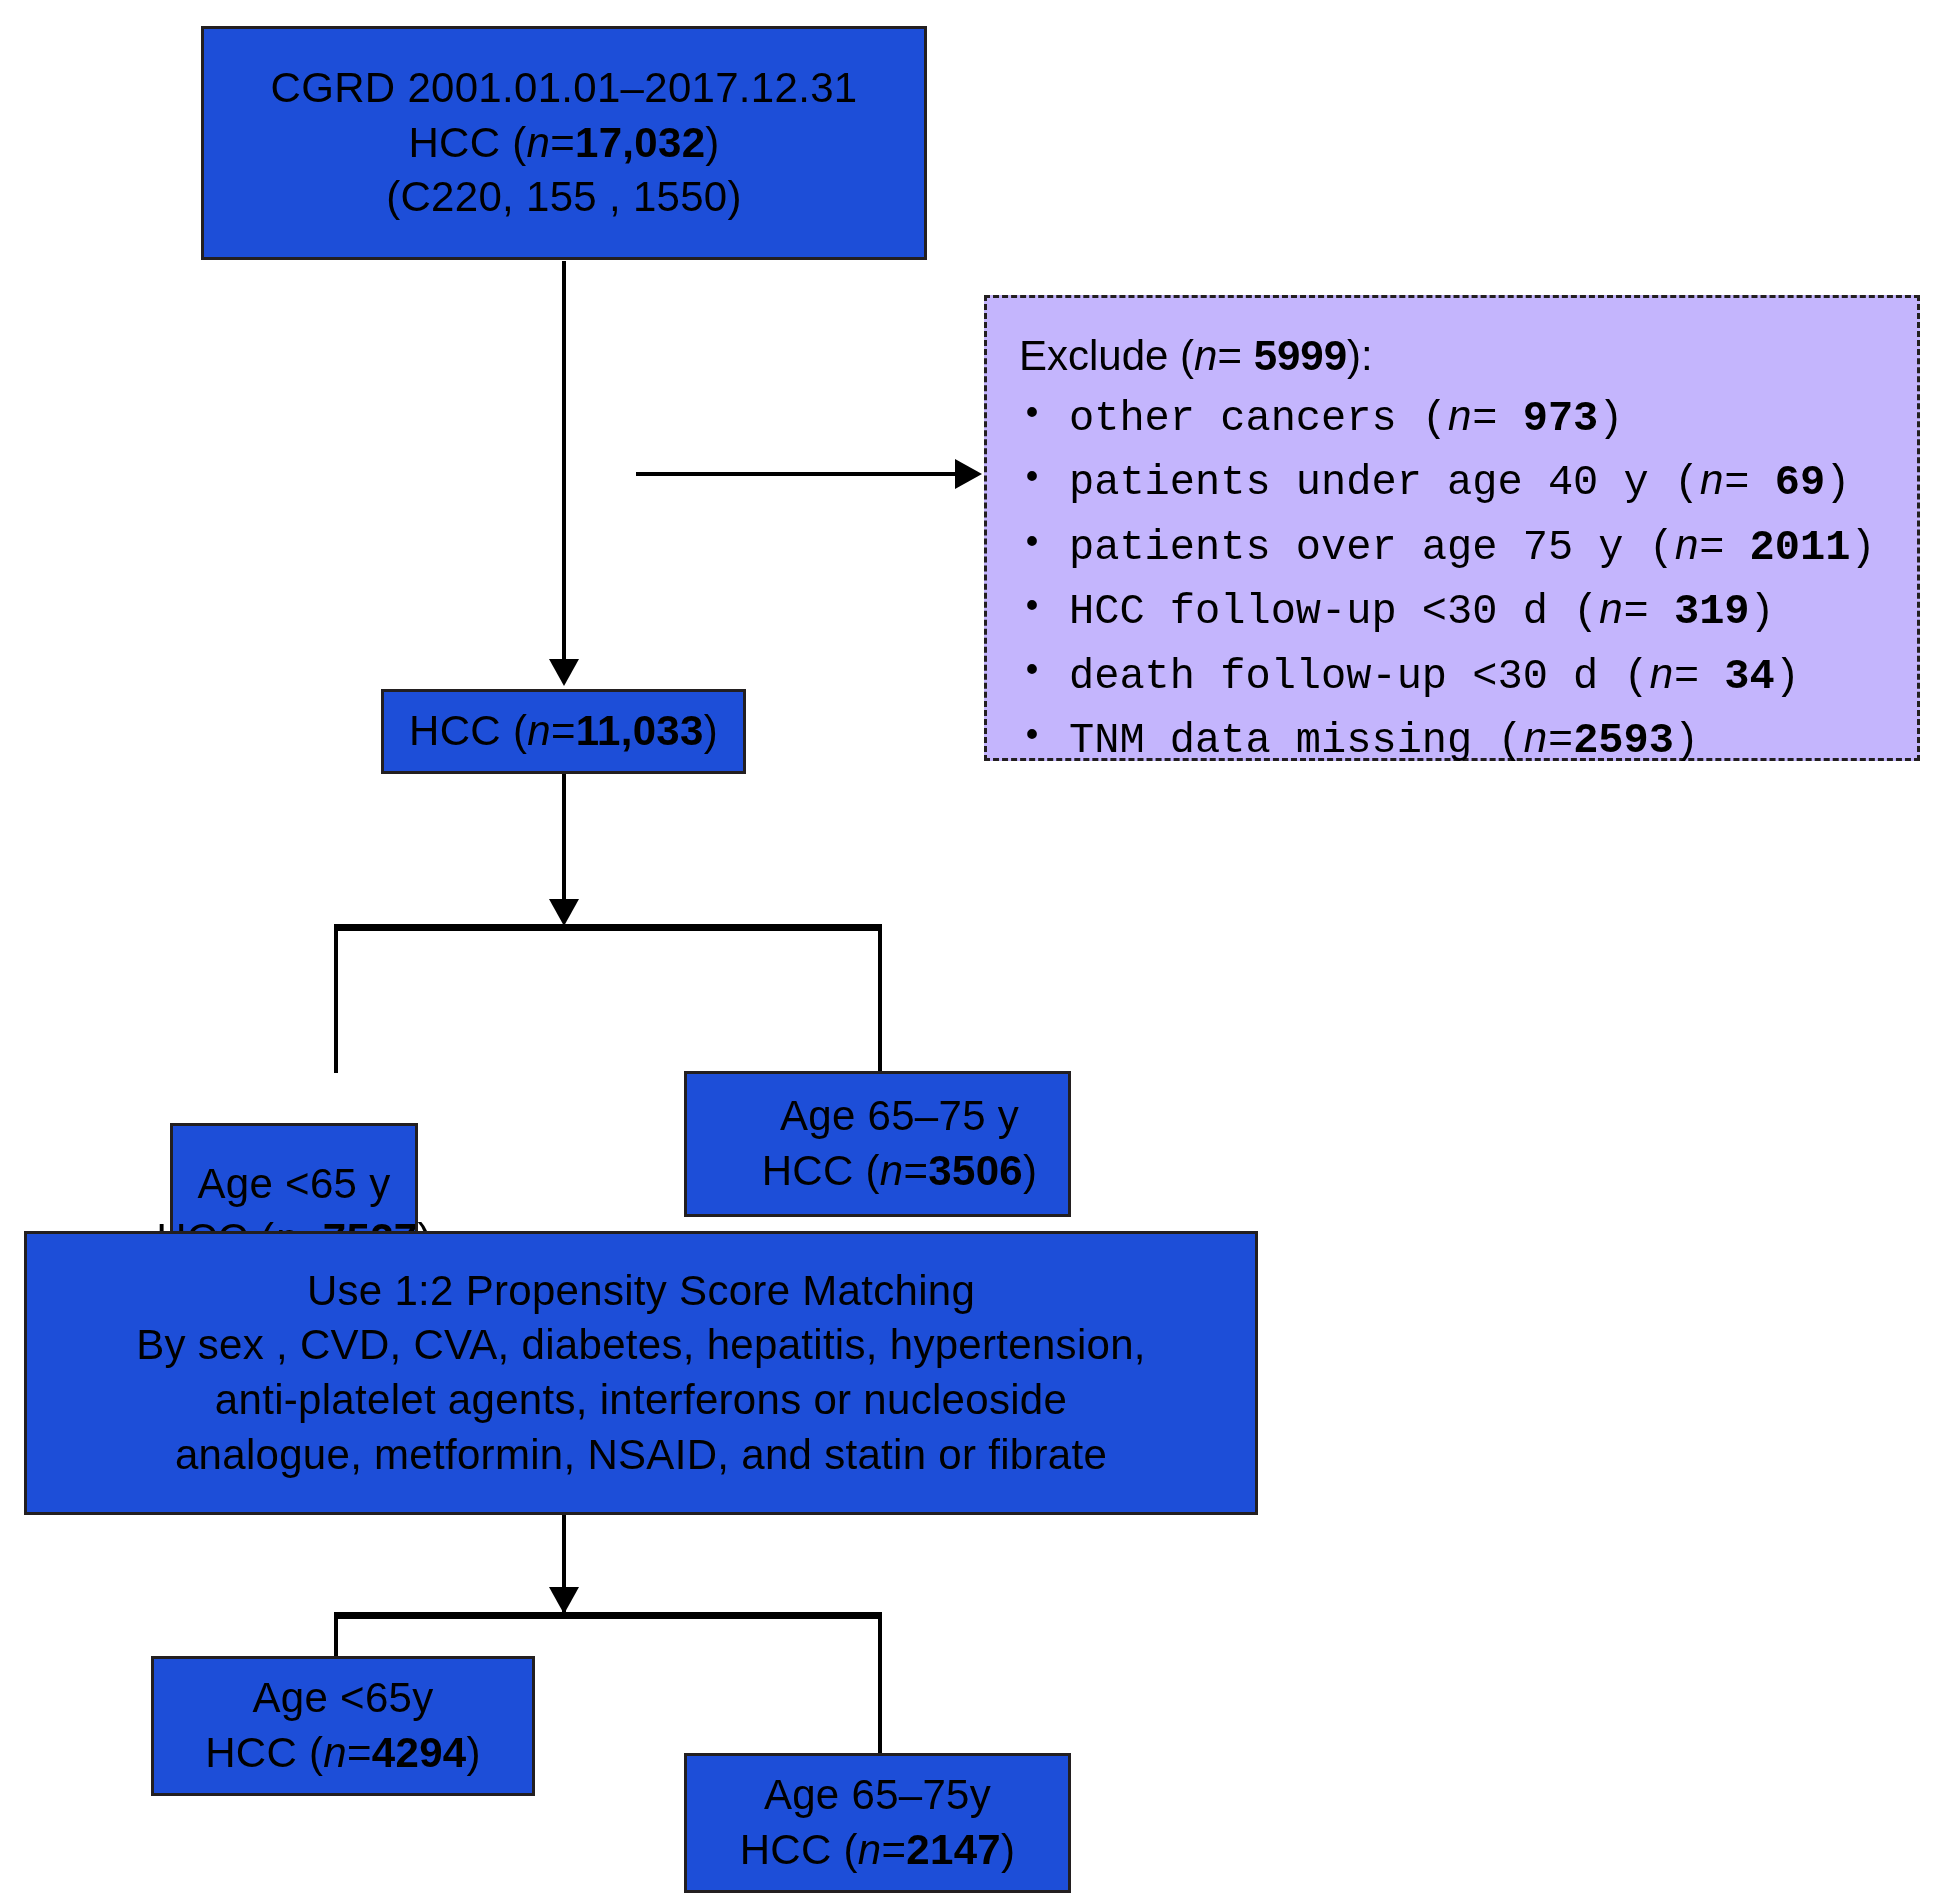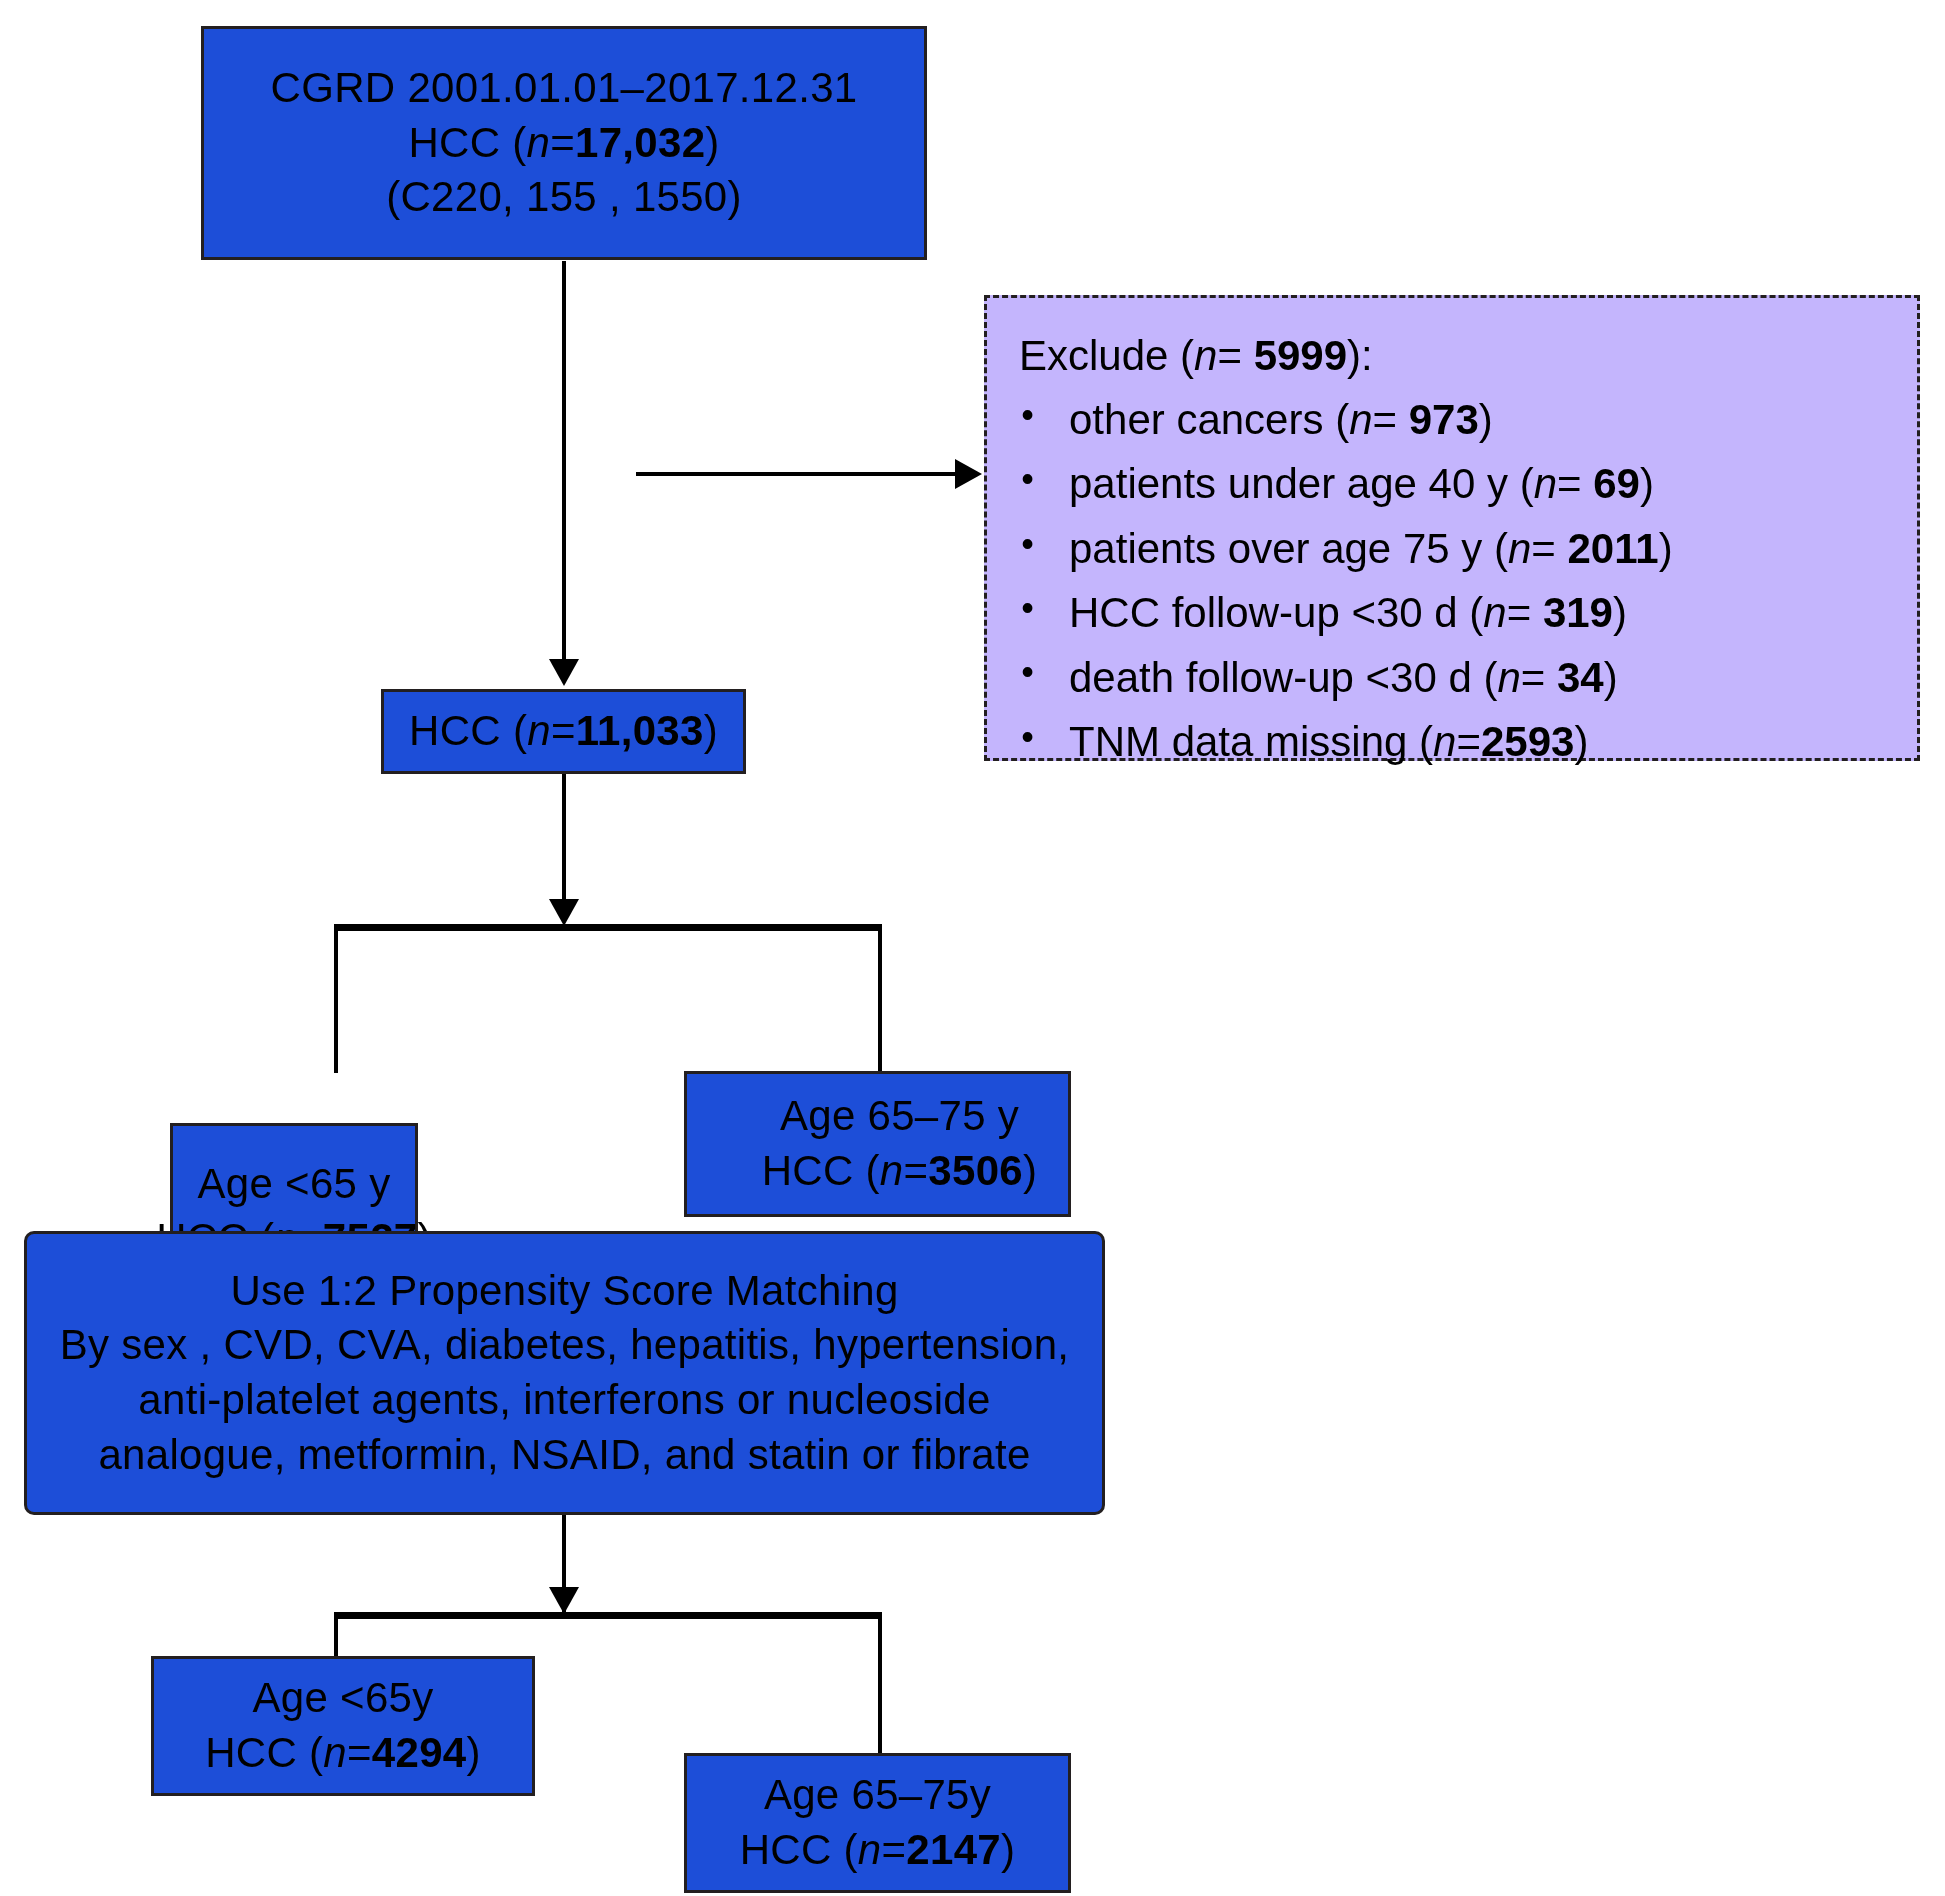--- a/index.html
+++ b/index.html
@@ -47,20 +47,21 @@
     font-size: 42px;
     line-height: 1.30;
     white-space: nowrap;
     margin-bottom: 8.3px;
     padding-left: 6px;
   }
   .bullets {
     list-style: none;
     margin: 0;
     padding: 0;
+    font-family: Liberation Mono, monospace;
   }
   .bullets li {
     position: relative;
     font-size: 42px;
     line-height: 1.32;
     white-space: nowrap;
     padding-left: 56px;
     margin-bottom: 9px;
   }
   .bullets li::before {
@@ -152,21 +153,21 @@
   <div class="node" style="left:170px; top:1123px; width:248px; height:178px;">
     <span class="line">Age &lt;65 y</span>
     <span class="line"><span>HCC (</span><em class="var">n</em><span>=</span><b class="num">7527</b><span>)</span></span>
   </div>
 
   <div class="node" style="left:684px; top:1071px; width:387px; height:146px;padding-left:44px;">
     <span class="line">Age 65–75 y</span>
     <span class="line"><span>HCC (</span><em class="var">n</em><span>=</span><b class="num">3506</b><span>)</span></span>
   </div>
 
-  <div class="node" style="left:24px; top:1231px; width:1081px; height:284px;border-radius:10px;">
+  <div class="node" style="left:24px; top:1231px; width:1234px; height:284px;">
     <span class="line">Use 1:2 Propensity Score Matching</span>
     <span class="line">By sex , CVD, CVA, diabetes, hepatitis, hypertension,</span>
     <span class="line">anti-platelet agents, interferons or nucleoside</span>
     <span class="line">analogue, metformin, NSAID, and statin or fibrate</span>
   </div>
 
   <div class="vline" style="left:562px; top:1515px; height:101px;"></div>
   <div class="arrow-down" style="left:549px; top:1587px;"></div>
 
   <div class="hbar" style="left:334px; top:1612px; width:548px;"></div>

